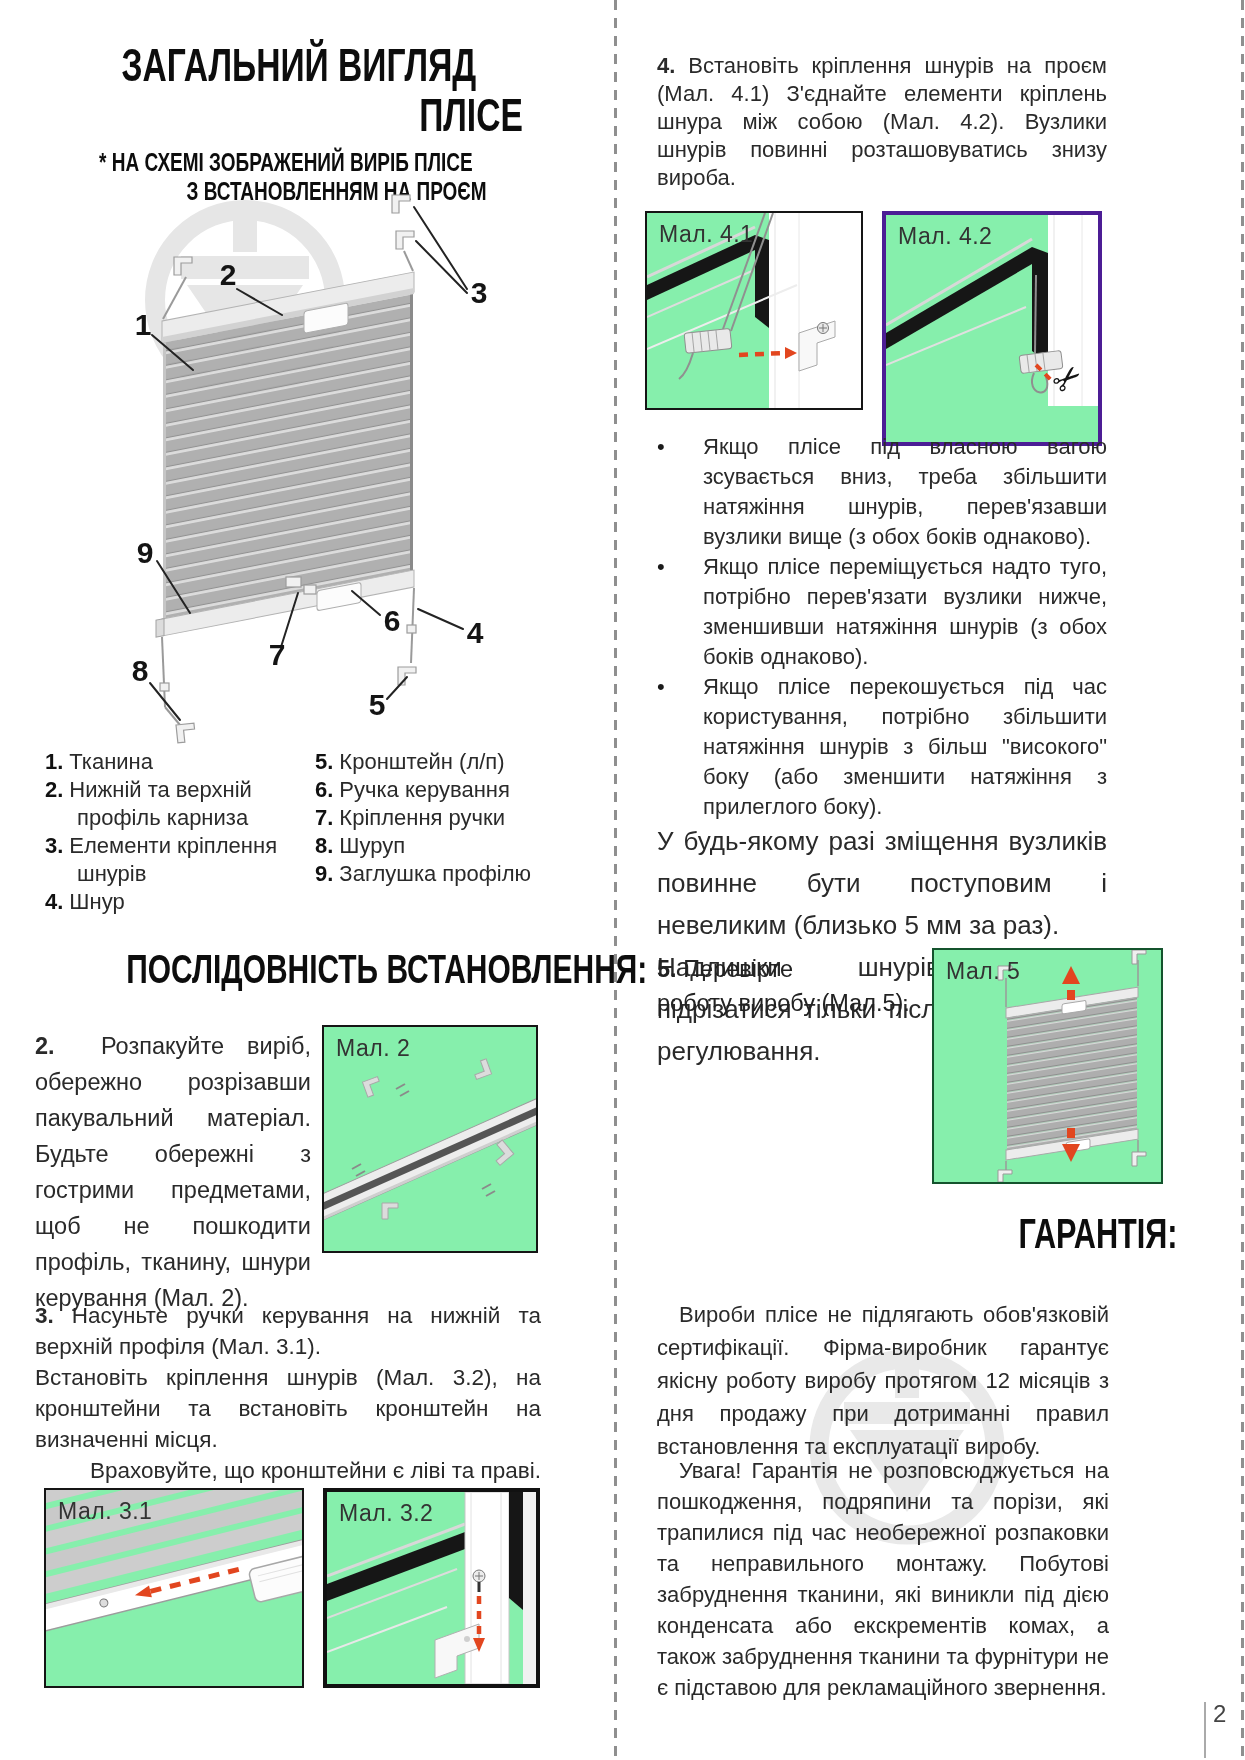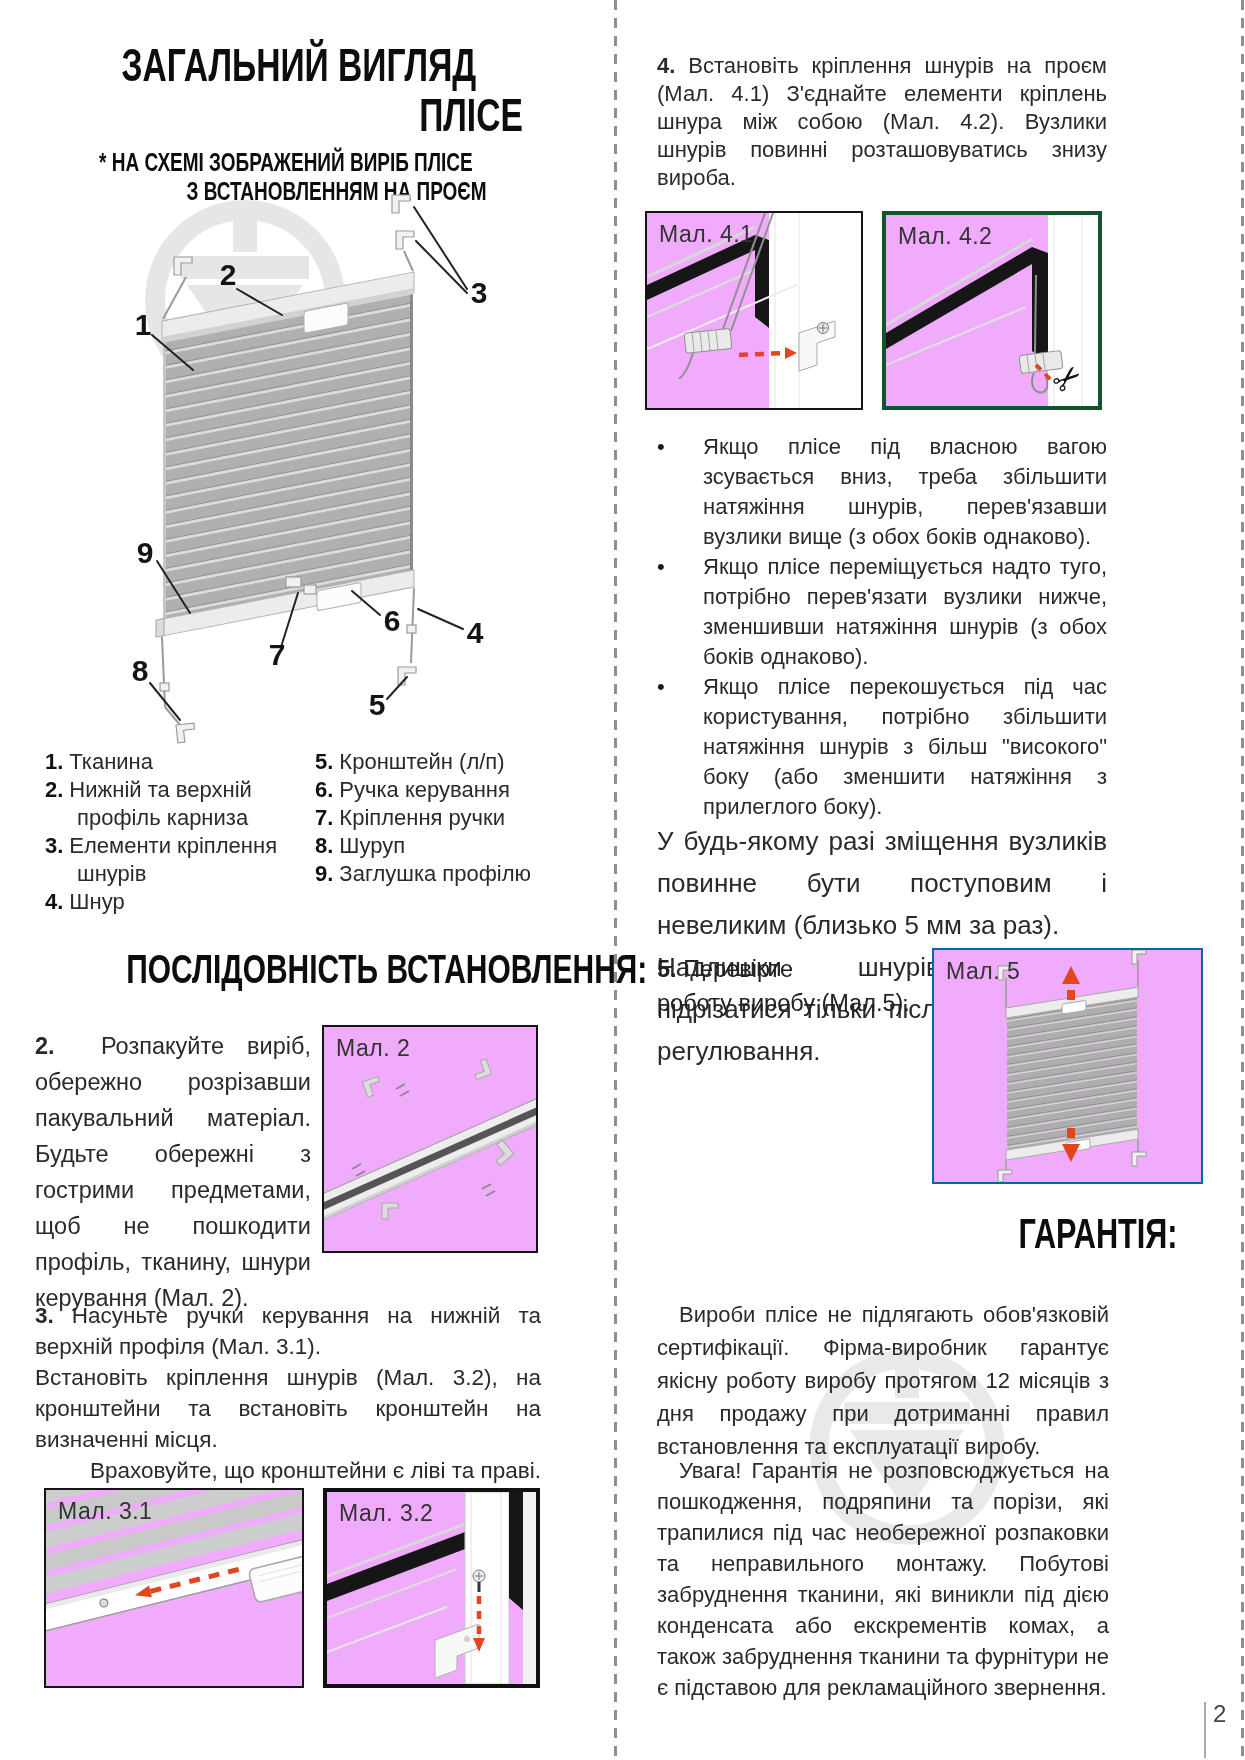--- a/index.html
+++ b/index.html
@@ -4,21 +4,21 @@
 <style>
   *{margin:0;padding:0;box-sizing:border-box;}
   html,body{width:1245px;height:1760px;}
   body{position:relative;background:#ffffff;font-family:"Liberation Sans",sans-serif;color:#222;overflow:hidden;}
   .abs{position:absolute;}
   .center{text-align:right;}
   .jt{text-align:justify;}
   .cond{display:inline-block;transform:scaleX(0.73);transform-origin:50% 50%;white-space:nowrap;font-weight:700;color:#0d0d0d;letter-spacing:0;}
   .vdash{position:absolute;top:0;width:3px;height:1760px;
          background:repeating-linear-gradient(to bottom,#8f8f8f 0 10px,transparent 10px 18px);}
-  .fig{position:absolute;background:#f0abfc;}
+  .fig{position:absolute;background:#86efac;}
   .fig .lbl{position:absolute;top:8px;left:12px;font-size:23px;color:#333;letter-spacing:.5px;z-index:2;}
   .fig svg{position:absolute;left:0;top:0;}
   ul.legend{list-style:none;}
   ul.legend li{padding-left:32px;text-indent:-32px;font-size:22px;line-height:28px;color:#2a2a2a;}
   ul.legend b{margin-right:6px;color:#111;}
   p{color:#2a2a2a;text-align:right;}
   .bullet-row{display:flex;}
   .bullet-row .mark{width:46px;font-size:22px;line-height:30px;color:#1a1a1a;flex:none;}
   .bullet-row p{flex:1;font-size:22px;line-height:30px;}
 </style>
@@ -242,21 +242,21 @@
     <polygon points="138,134 138,146 150,140" fill="#E2461F"></polygon>
     <polygon points="152,120 188,108 188,124 170,130 170,152 152,158" fill="#f8f8f8" stroke="#aaaaaa"></polygon>
     <g>
       <circle cx="176" cy="115" r="5.5" fill="#e8e8e8" stroke="#777"></circle>
       <line x1="172" y1="115" x2="180" y2="115" stroke="#777"></line>
       <line x1="176" y1="111" x2="176" y2="119" stroke="#777"></line>
     </g>
   </svg>
 </div>
 
-<div class="fig" style="left:882px;top:211px;width:220px;height:199px;border:4px solid #14532d;">
+<div class="fig" style="left:882px;top:211px;width:220px;height:235px;border:4px solid #4c1d95;">
   <span class="lbl">Мал. 4.2</span>
   <svg width="212" height="191" viewBox="0 0 212 191">
     <line x1="0" y1="110" x2="146" y2="24" stroke="#d8d8d8" stroke-width="3"></line>
     <polygon points="0,118 146,32 146,49 0,134" fill="#161616"></polygon>
     <polygon points="146,32 162,38 162,148 146,136" fill="#161616"></polygon>
     <rect x="162" y="0" width="50" height="191" fill="#ffffff"></rect>
     <line x1="168" y1="0" x2="168" y2="191" stroke="#e3e3e3"></line>
     <line x1="196" y1="0" x2="196" y2="191" stroke="#e8e8e8"></line>
     <line x1="0" y1="150" x2="140" y2="92" stroke="#e0e0e0" stroke-width="2"></line>
     <line x1="150" y1="60" x2="149" y2="138" stroke="#8f8f8f" stroke-width="2"></line>
@@ -290,21 +290,21 @@
 <div class="abs" style="left:657px;top:820px;width:450px;font-size:26px;line-height:42px;">
   <p class="jt">У будь-якому разі зміщення вузликів повинне бути поступовим і невеликим (близько 5 мм за раз).</p>
   <p class="jt">Надлишки шнурів повинні підрізатися тільки після остаточного регулювання.</p>
 </div>
 
 <div class="abs" style="left:657px;top:952px;width:270px;font-size:23.5px;line-height:34px;">
   <div><b>5.</b> <span>Перевірте</span></div>
   <div><span>роботу виробу (Мал.5).</span></div>
 </div>
 
-<div class="fig" style="left:932px;top:948px;width:271px;height:236px;border:2px solid #0369a1;">
+<div class="fig" style="left:932px;top:948px;width:231px;height:236px;border:2px solid #14532d;">
   <span class="lbl">Мал. 5</span>
   <svg width="270" height="232" viewBox="0 0 270 232">
     <defs>
       <pattern id="pleats5" width="8" height="9" patternUnits="userSpaceOnUse">
         <rect x="0" y="0" width="8" height="6" fill="#aeaeae"></rect>
         <rect x="0" y="6" width="8" height="1.5" fill="#8f8f8f"></rect>
         <rect x="0" y="7.5" width="8" height="1.5" fill="#d8d8d8"></rect>
       </pattern>
     </defs>
     <g transform="translate(72,72) skewY(-9)">

